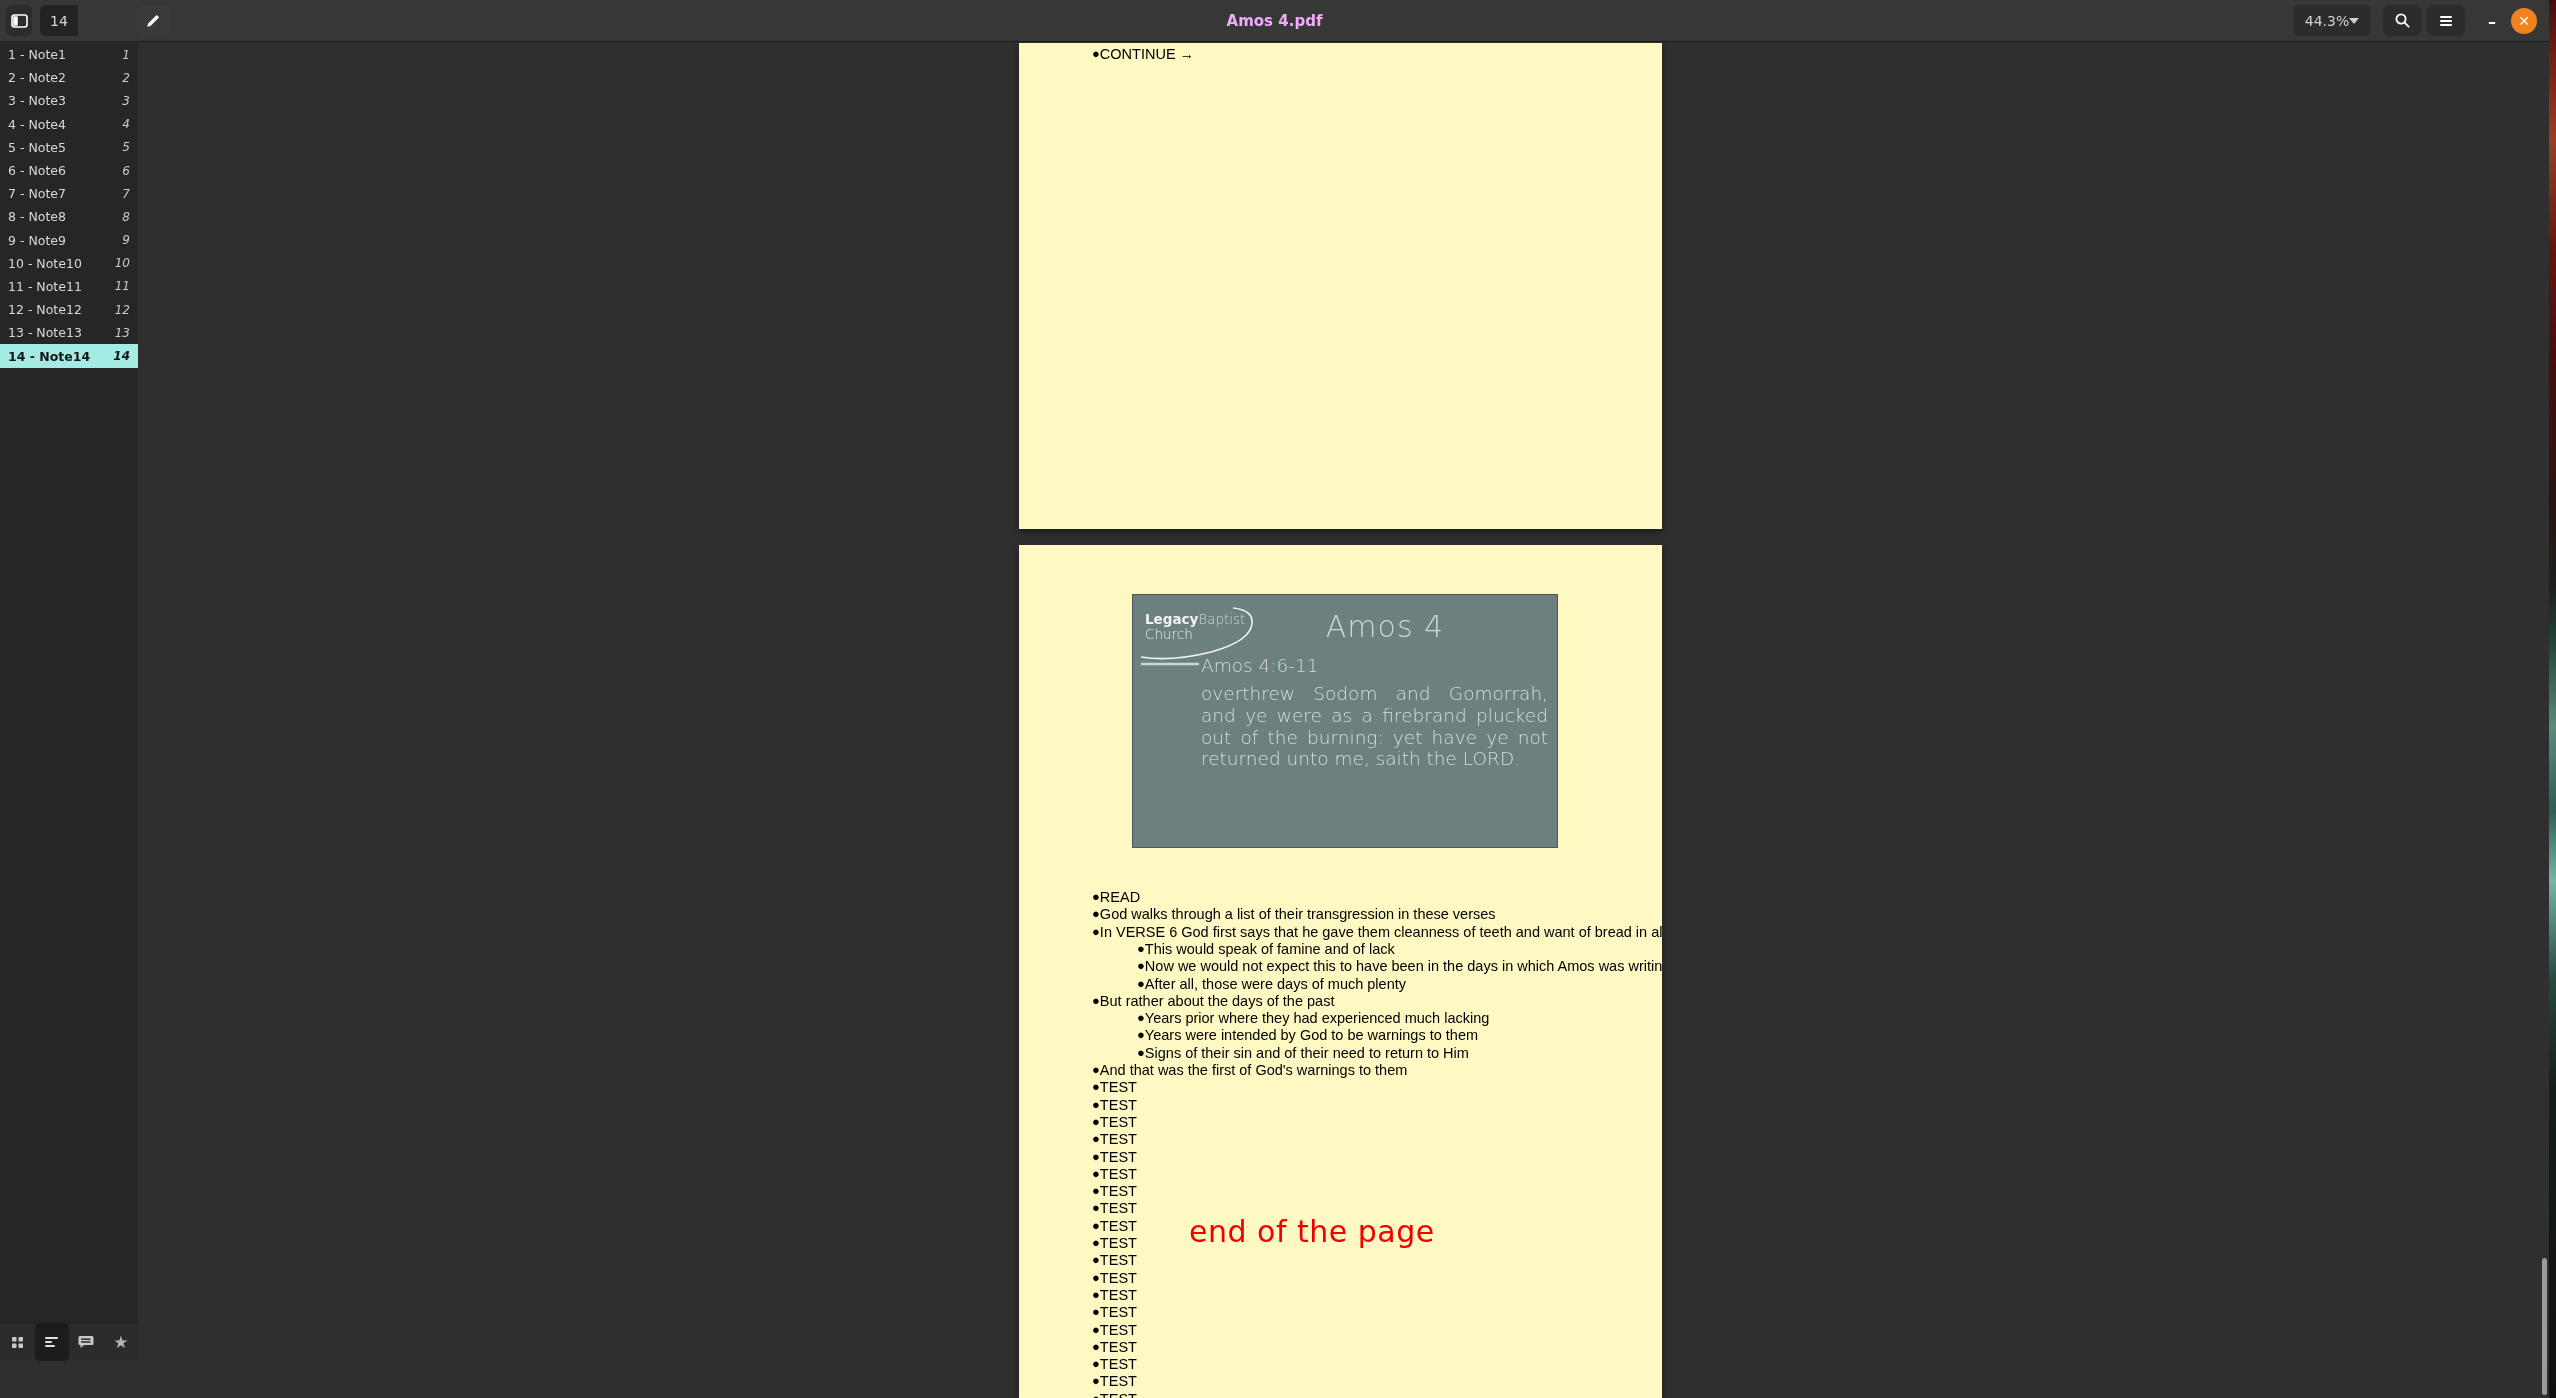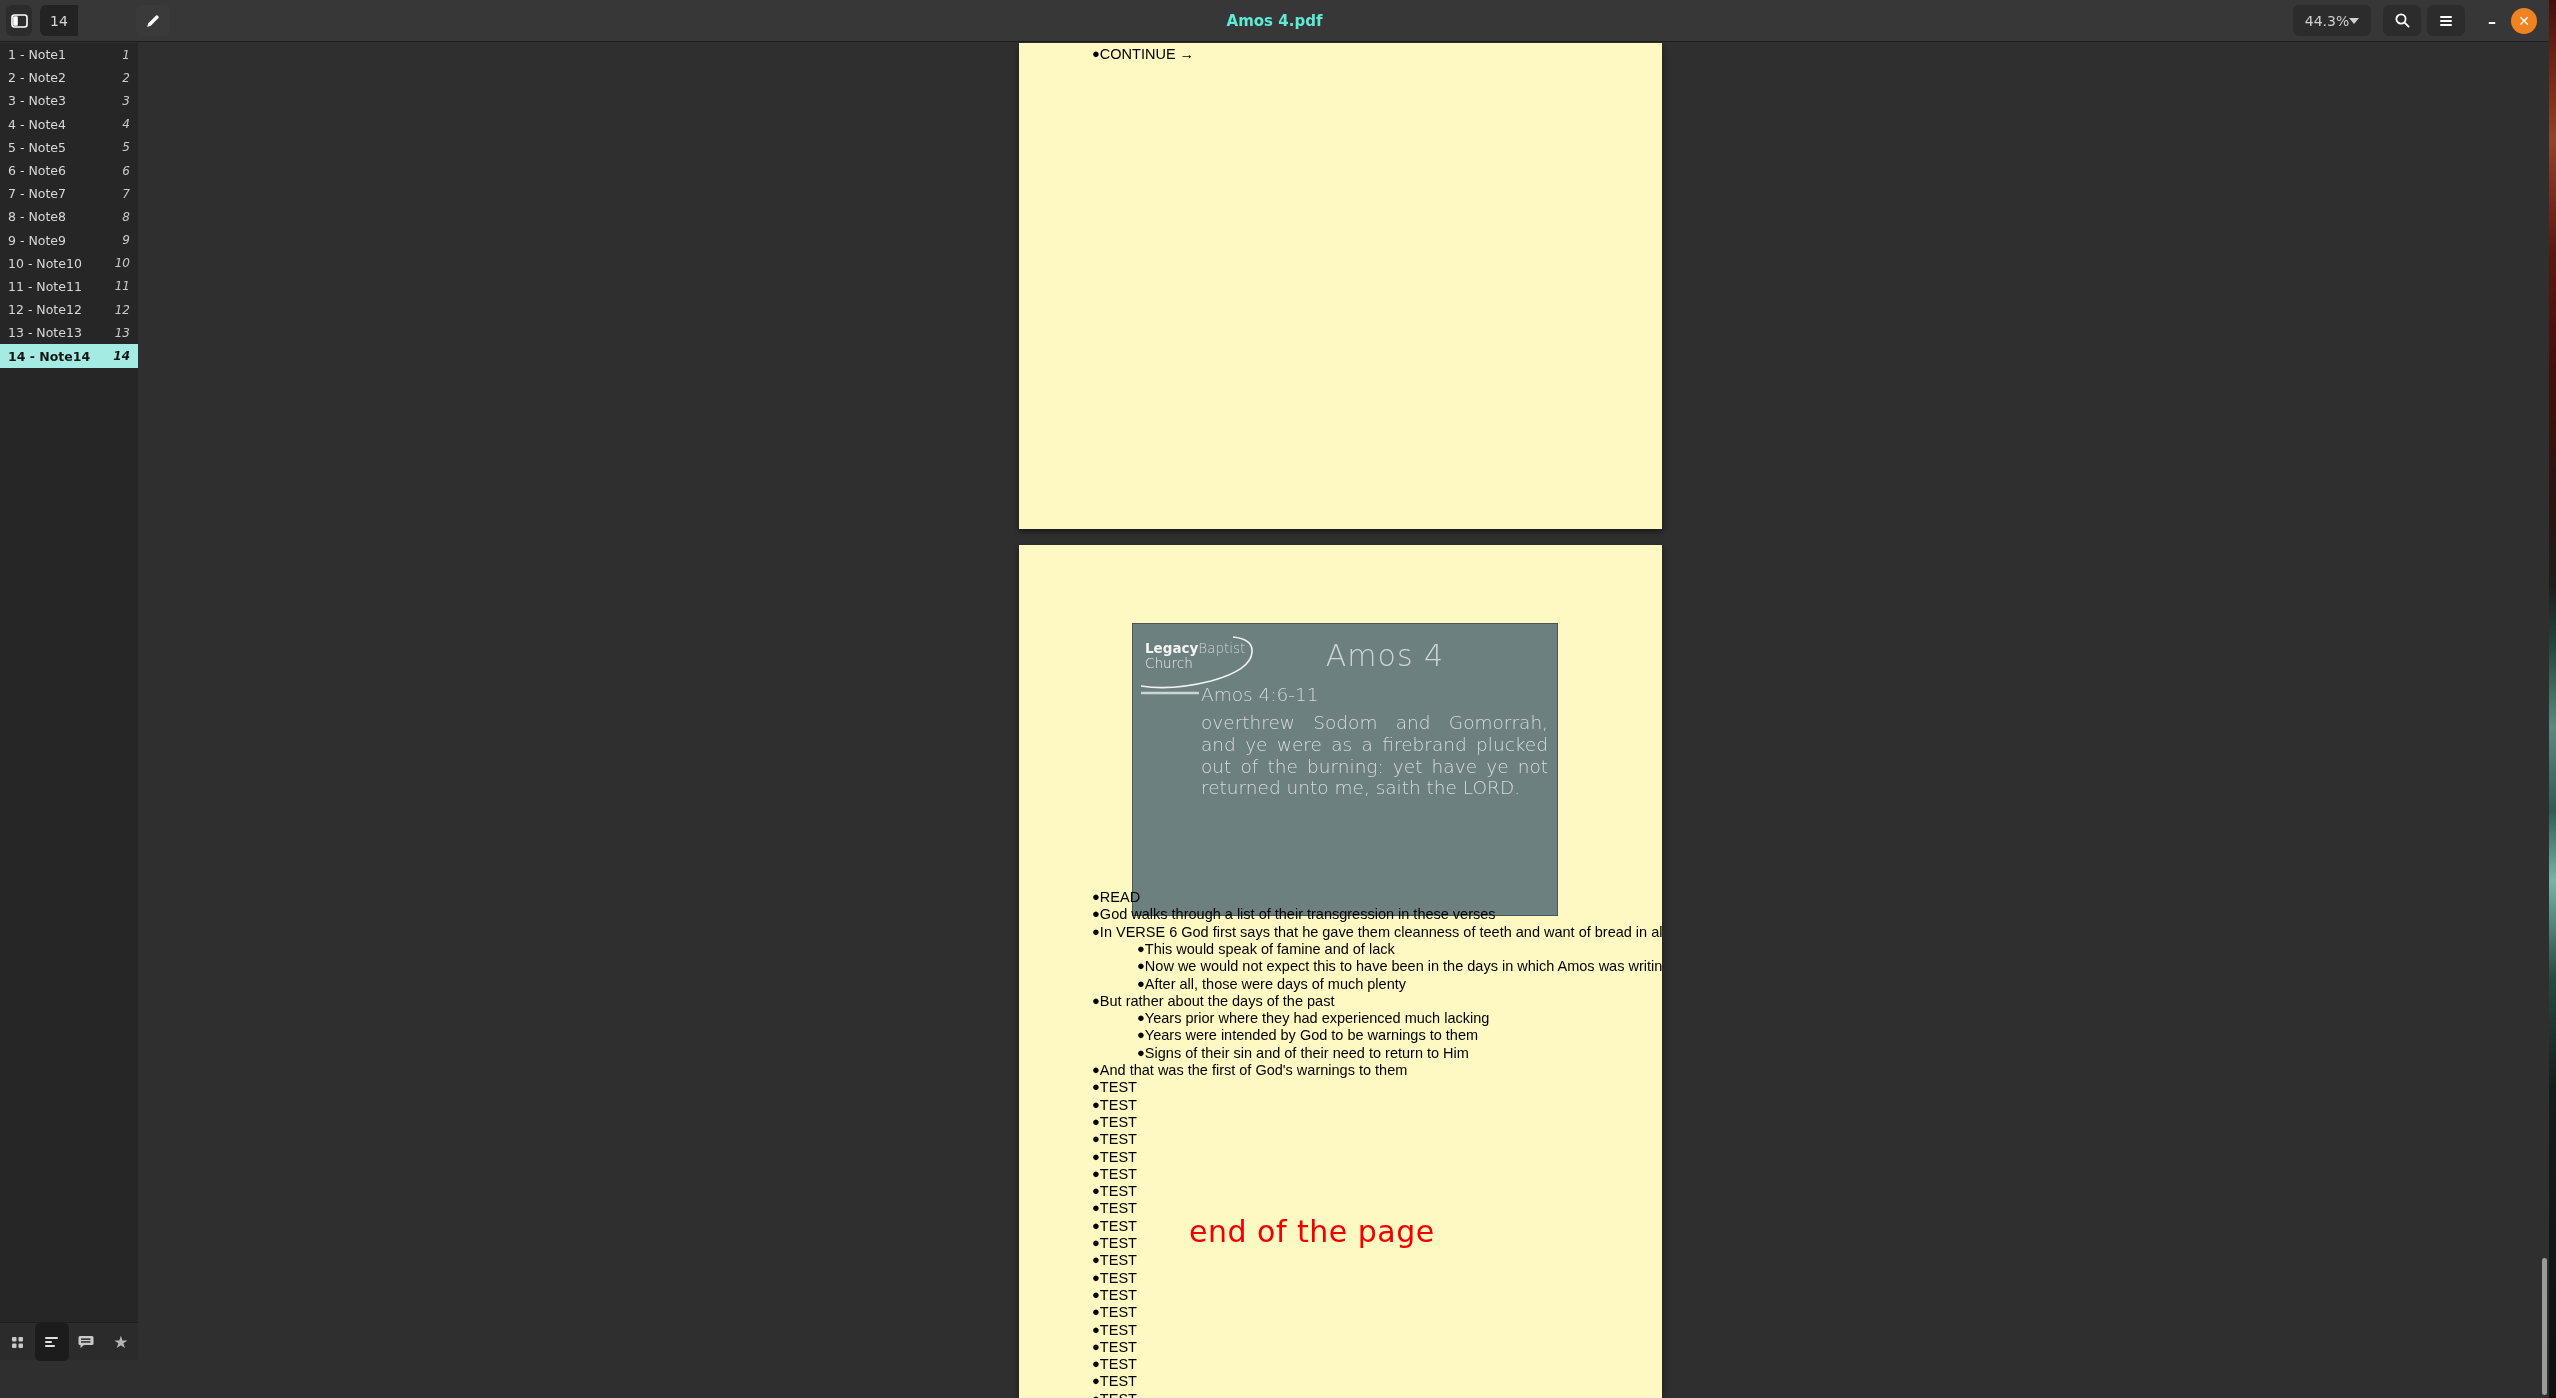--- a/index.html
+++ b/index.html
@@ -9,21 +9,21 @@
   
   .window { position:absolute; left:0; top:0; width:2549px; height:1398px; background:#2f2f2f; overflow:hidden; }
   .wallpaper { position:absolute; right:0; top:0; width:7px; height:1398px;
     background:linear-gradient(180deg,#41100c 0%,#7c2a18 6%,#93412a 10%,#5b170f 18%,#43100c 26%,#2a1410 36%,#1d1f1c 42%,#23433d 46%,#5b8a7f 52%,#2f5d55 58%,#77b3a6 63%,#284842 70%,#131d1a 78%,#101010 100%); }
 
   .header { position:absolute; left:0; top:0; width:2549px; height:42px; background:#373737;
             border-bottom:1px solid #1e1e1e; }
   .hbtn { position:absolute; top:5px; height:31px; background:#2c2c2c; border-radius:6px;
           display:flex; align-items:center; justify-content:center; color:#e6e6e6; }
   .title { position:absolute; left:0; right:0; top:0; height:42px; display:flex; align-items:center;
-           justify-content:center; color:#5eead4; font-weight:bold; font-size:15px; }
+           justify-content:center; color:#f0abfc; font-weight:bold; font-size:15px; }
   .page-entry { position:absolute; left:40px; top:5px; height:31px; border-radius:6px; overflow:hidden;
                 display:flex; font-size:14px; }
   .page-entry .cur { background:#232323; color:#d6d6d6; width:38px; display:flex; align-items:center; justify-content:center; }
   .page-entry .tot { background:#6d28d9; color:#bdbdbd; width:50px; display:flex; align-items:center; justify-content:center;margin-top:46px; }
   .zoom-btn { left:2293px; width:78px; font-size:14px; color:#cfcfcf; }
   .caret { width:0; height:0; border-left:5px solid transparent; border-right:5px solid transparent;
            border-top:6px solid #cfcfcf; }
   .min-btn { position:absolute; left:2472px; top:0; width:40px; height:42px; display:flex; align-items:center;
              justify-content:center; color:#ffffff; font-size:16px; font-weight:bold; }
   .close-btn { position:absolute; left:2511px; top:8px; width:26px; height:26px; border-radius:50%;
@@ -46,21 +46,21 @@
   .canvas { position:absolute; left:138px; top:43px; width:2411px; height:1355px; background:#2f2f2f; }
   .page { position:absolute; left:881px; width:643px; background:#fef9c3; overflow:hidden;
           box-shadow:0 3px 6px rgba(0,0,0,0.45); }
   .page13 { top:0; height:486px; }
   .page14 { top:502px; height:853px; }
   .note-line { position:absolute; white-space:nowrap; font-family:"Liberation Sans", sans-serif;
                font-size:14.5px; color:#000; line-height:17.3px; height:17.3px; }
   .note-line .b { font-size:13px; vertical-align:1px; }
 
   
-  .slide { position:absolute; left:113px; top:78px; width:426px; height:293px; background:#6c807f;
+  .slide { position:absolute; left:113px; top:49px; width:426px; height:254px; background:#6c807f;
            border:1px solid #4f5554; color:#d9dfde; }
   .slide-title { position:absolute; left:80px; right:0; top:14px; text-align:center; font-size:30px;
                  font-weight:300; color:#ced6d5; letter-spacing:1px; }
   .slide-ref { position:absolute; left:68px; top:60px; font-size:18.5px; font-weight:300; color:#d4dad9; }
   .slide-body { position:absolute; left:68px; top:88px; width:347px; font-size:18.5px; font-weight:300;
                 line-height:21.8px; text-align:justify; color:#d7dddc; }
   .logo { position:absolute; left:8px; top:12px; width:130px; height:70px; }
   .logo-l1 { position:absolute; left:4px; top:4px; font-size:13.5px; color:#f2f4f4; }
   .logo-l1 b { font-weight:bold; }
   .logo-l1 .thin { color:#cdd5d4; font-weight:300; }

